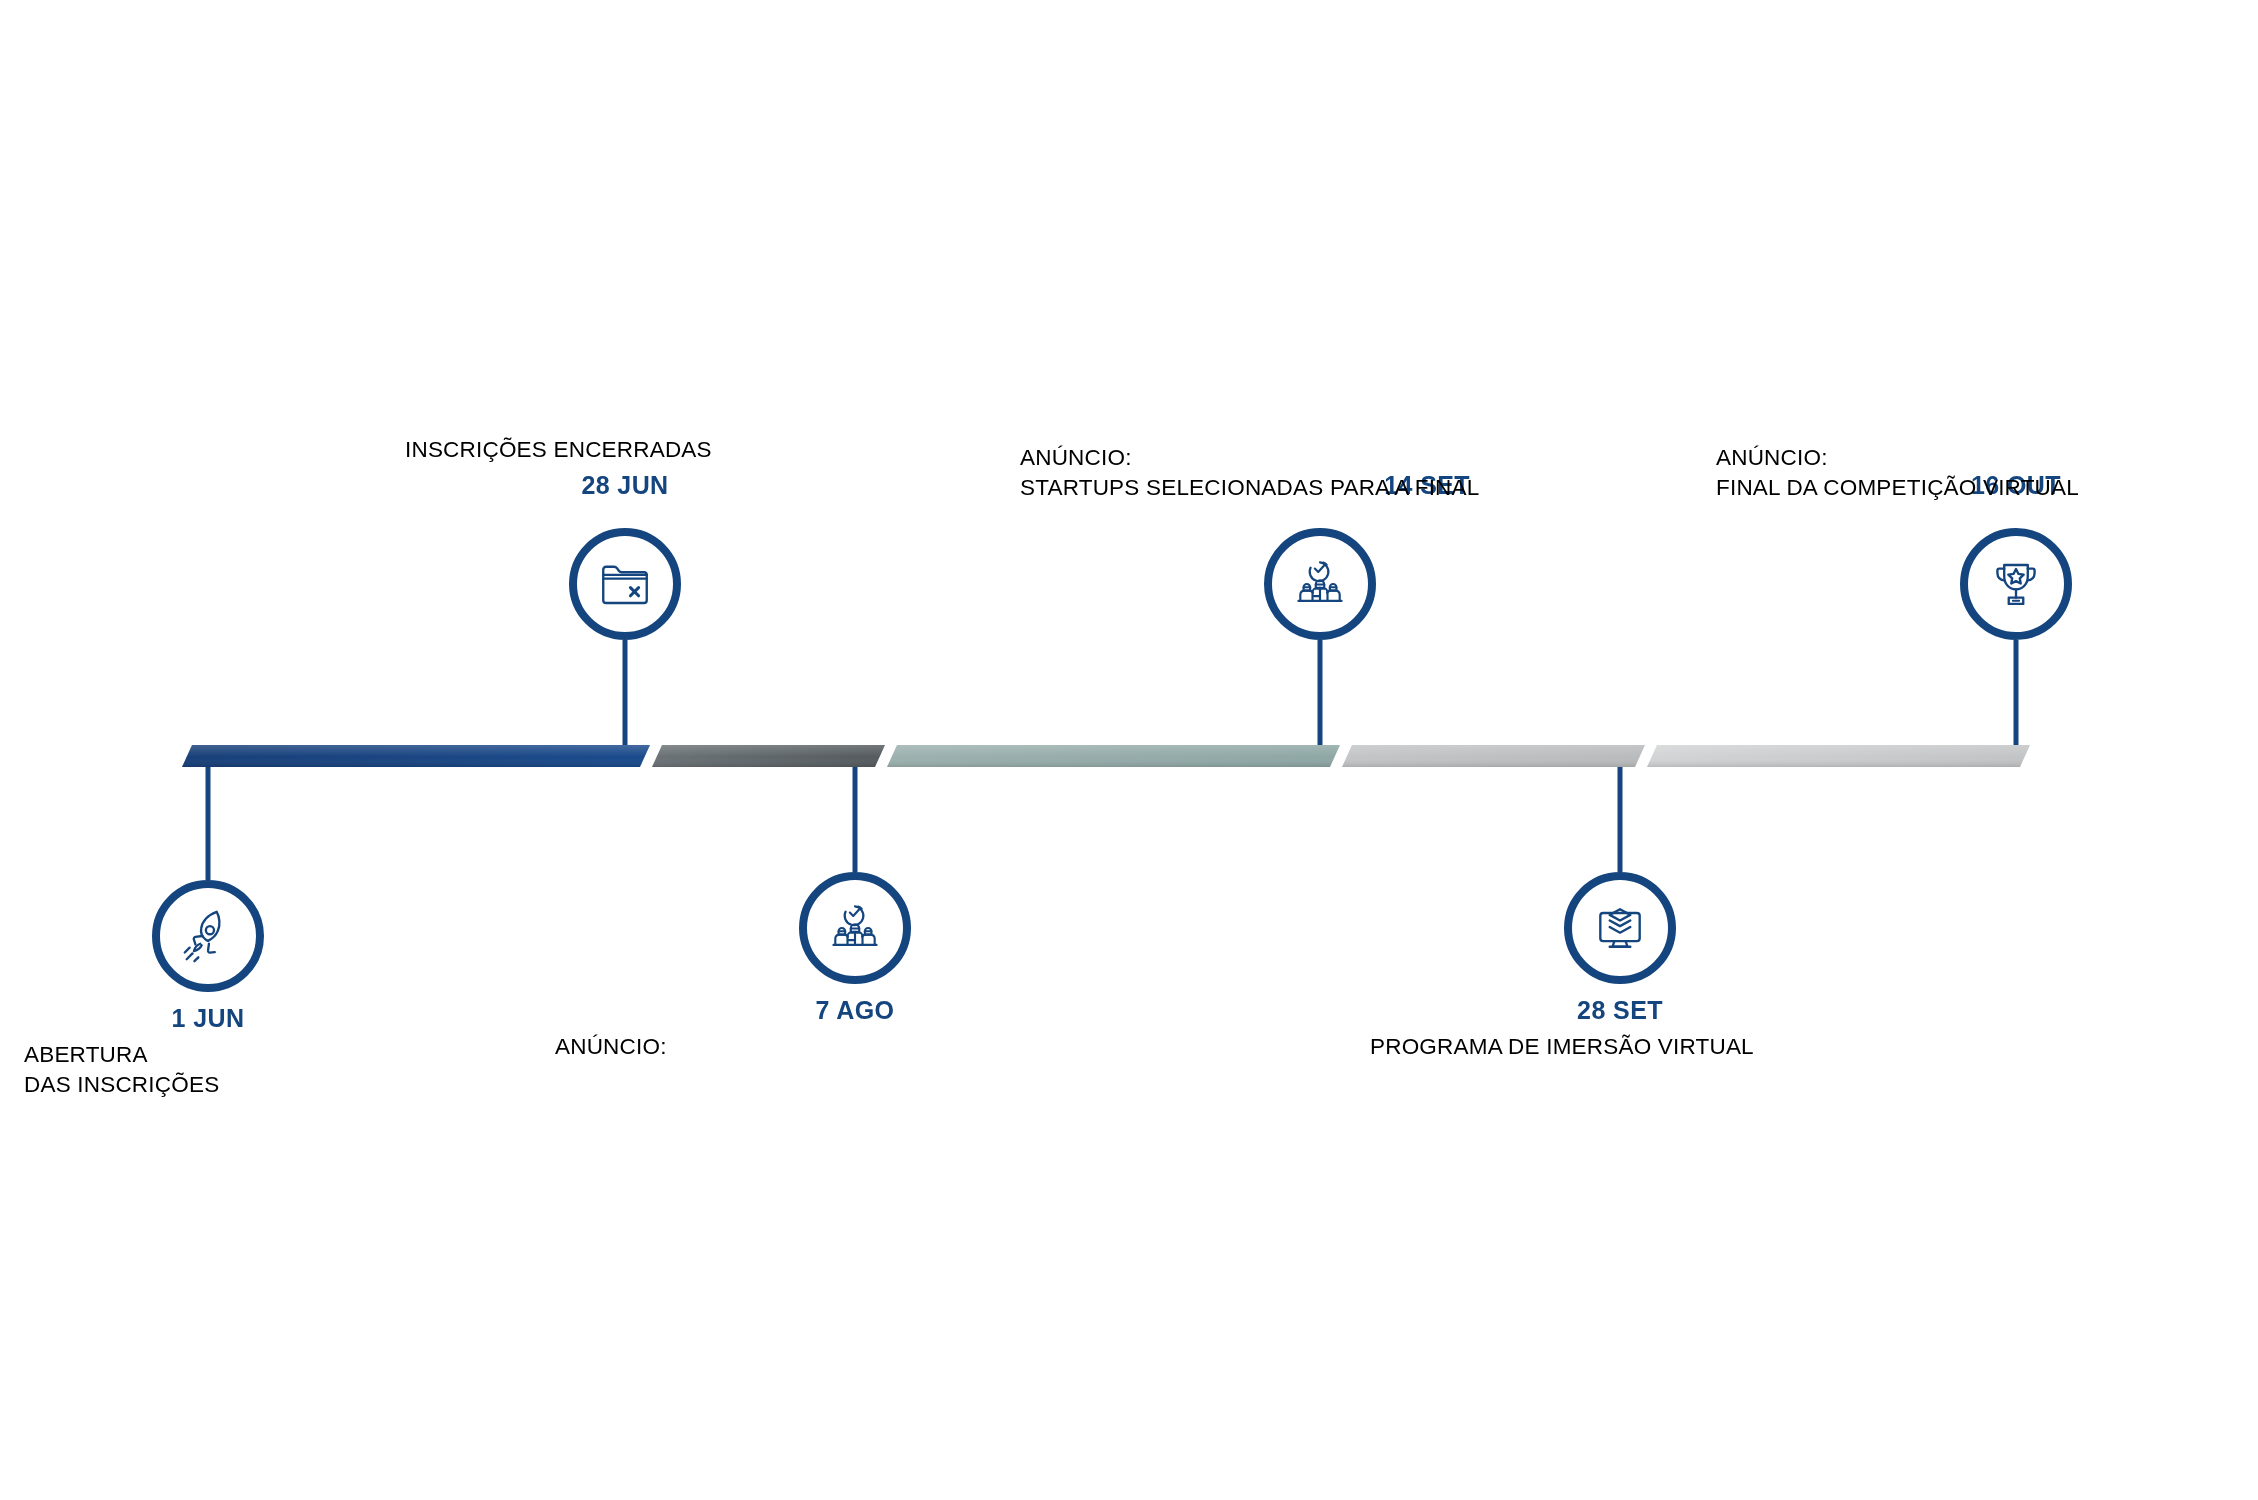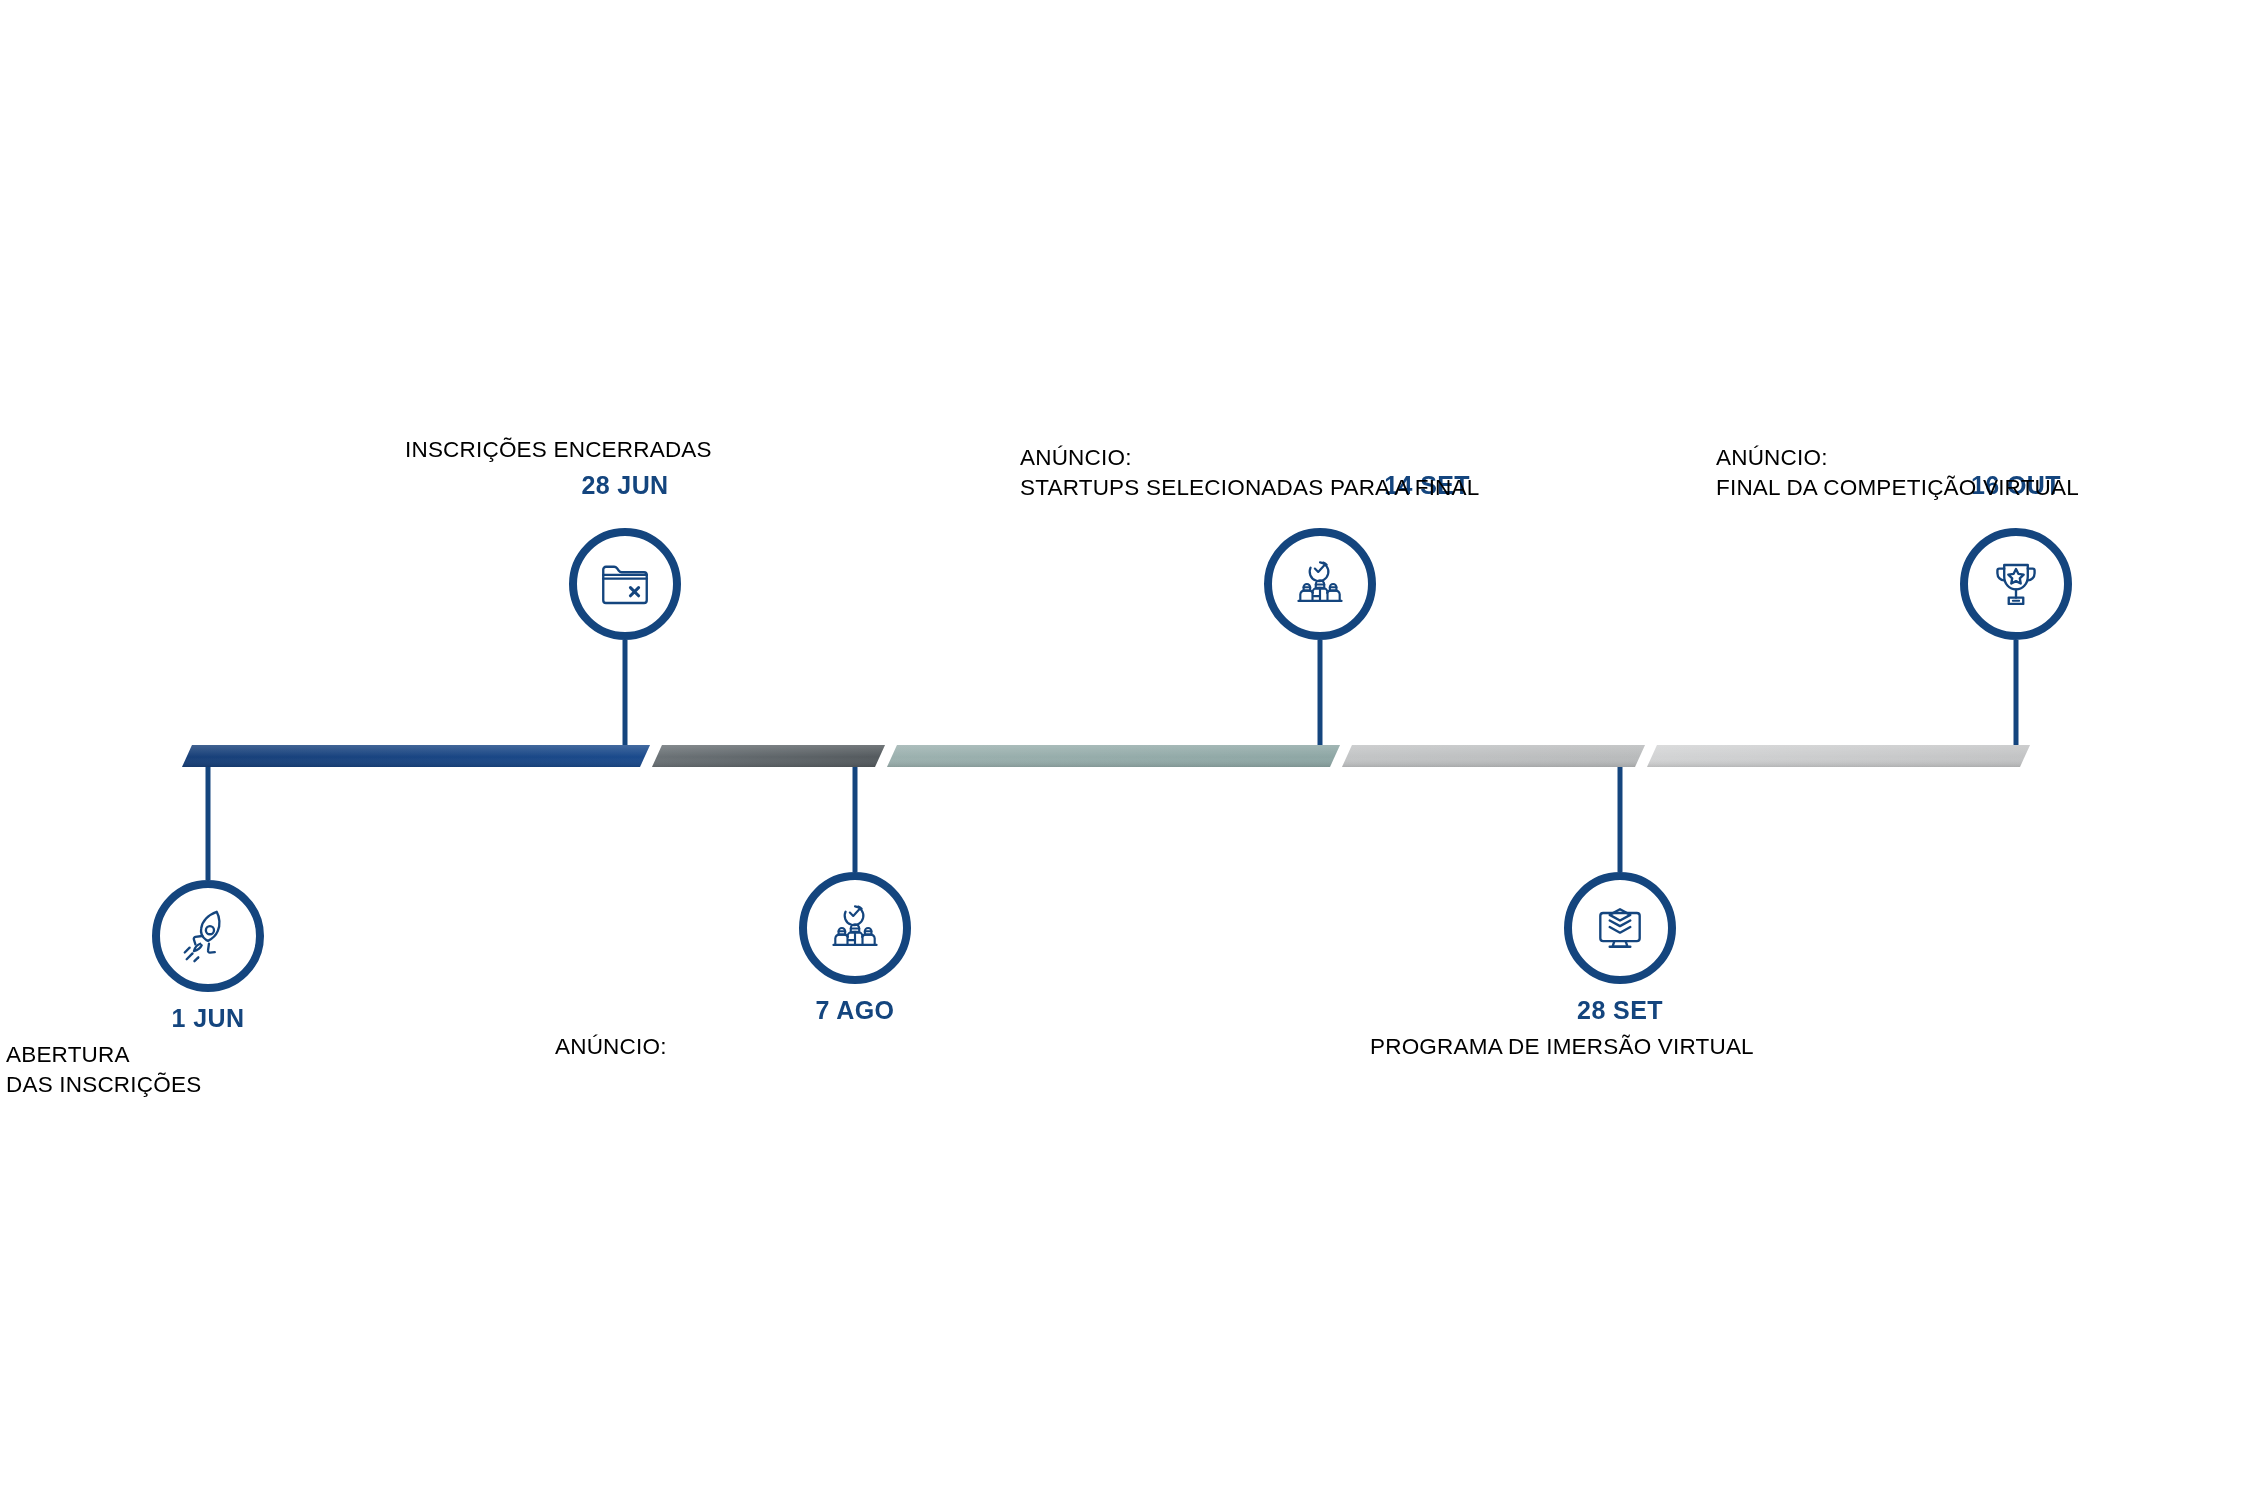--- a/index.html
+++ b/index.html
@@ -133,21 +133,21 @@
         <path d="M26 32l-7 1c-1.2.2-2 1.4-1.6 2.6l1.6 5"></path>
         <path d="M33 40l-1 7c-.2 1.2.8 2.3 2 2.2l5-.6"></path>
         <path d="M24 40c-3 1-5.5 3.5-6.5 7.5 4-1 6.6-3 8-6"></path>
         <path d="M16 50l-6 6"></path>
         <path d="M22 54l-4 4"></path>
         <path d="M13 44l-5 5"></path>
       </svg>
     </div>
     <div class="stem" style="left:205.5px;top:757px;height:0px;"></div>
     <div class="date" style="left:58px;top:1005px;width:300px;">1 JUN</div>
-    <div class="caption" style="left:6px;top:1040px;width:400px;">
+    <div class="caption" style="left:24px;top:1040px;width:400px;">
       <div>ABERTURA</div>
       <div>DAS INSCRIÇÕES</div>
     </div>
   </div>
 
   <div class="node">
     <div class="circle" style="left:569px;top:528px;">
       <svg width="58" height="58" viewBox="0 0 64 64" fill="none" stroke="#14457e" stroke-width="2.6" stroke-linecap="round" stroke-linejoin="round">
         <path d="M8 22v28a3 3 0 0 0 3 3h42a3 3 0 0 0 3-3V22z"></path>
         <path d="M8 22v-6a3 3 0 0 1 3-3h9c1.6 0 2.4.7 3.2 1.7l2 2.6c.8 1 1.6 1.7 3.2 1.7H53a3 3 0 0 1 3 3v0"></path>

